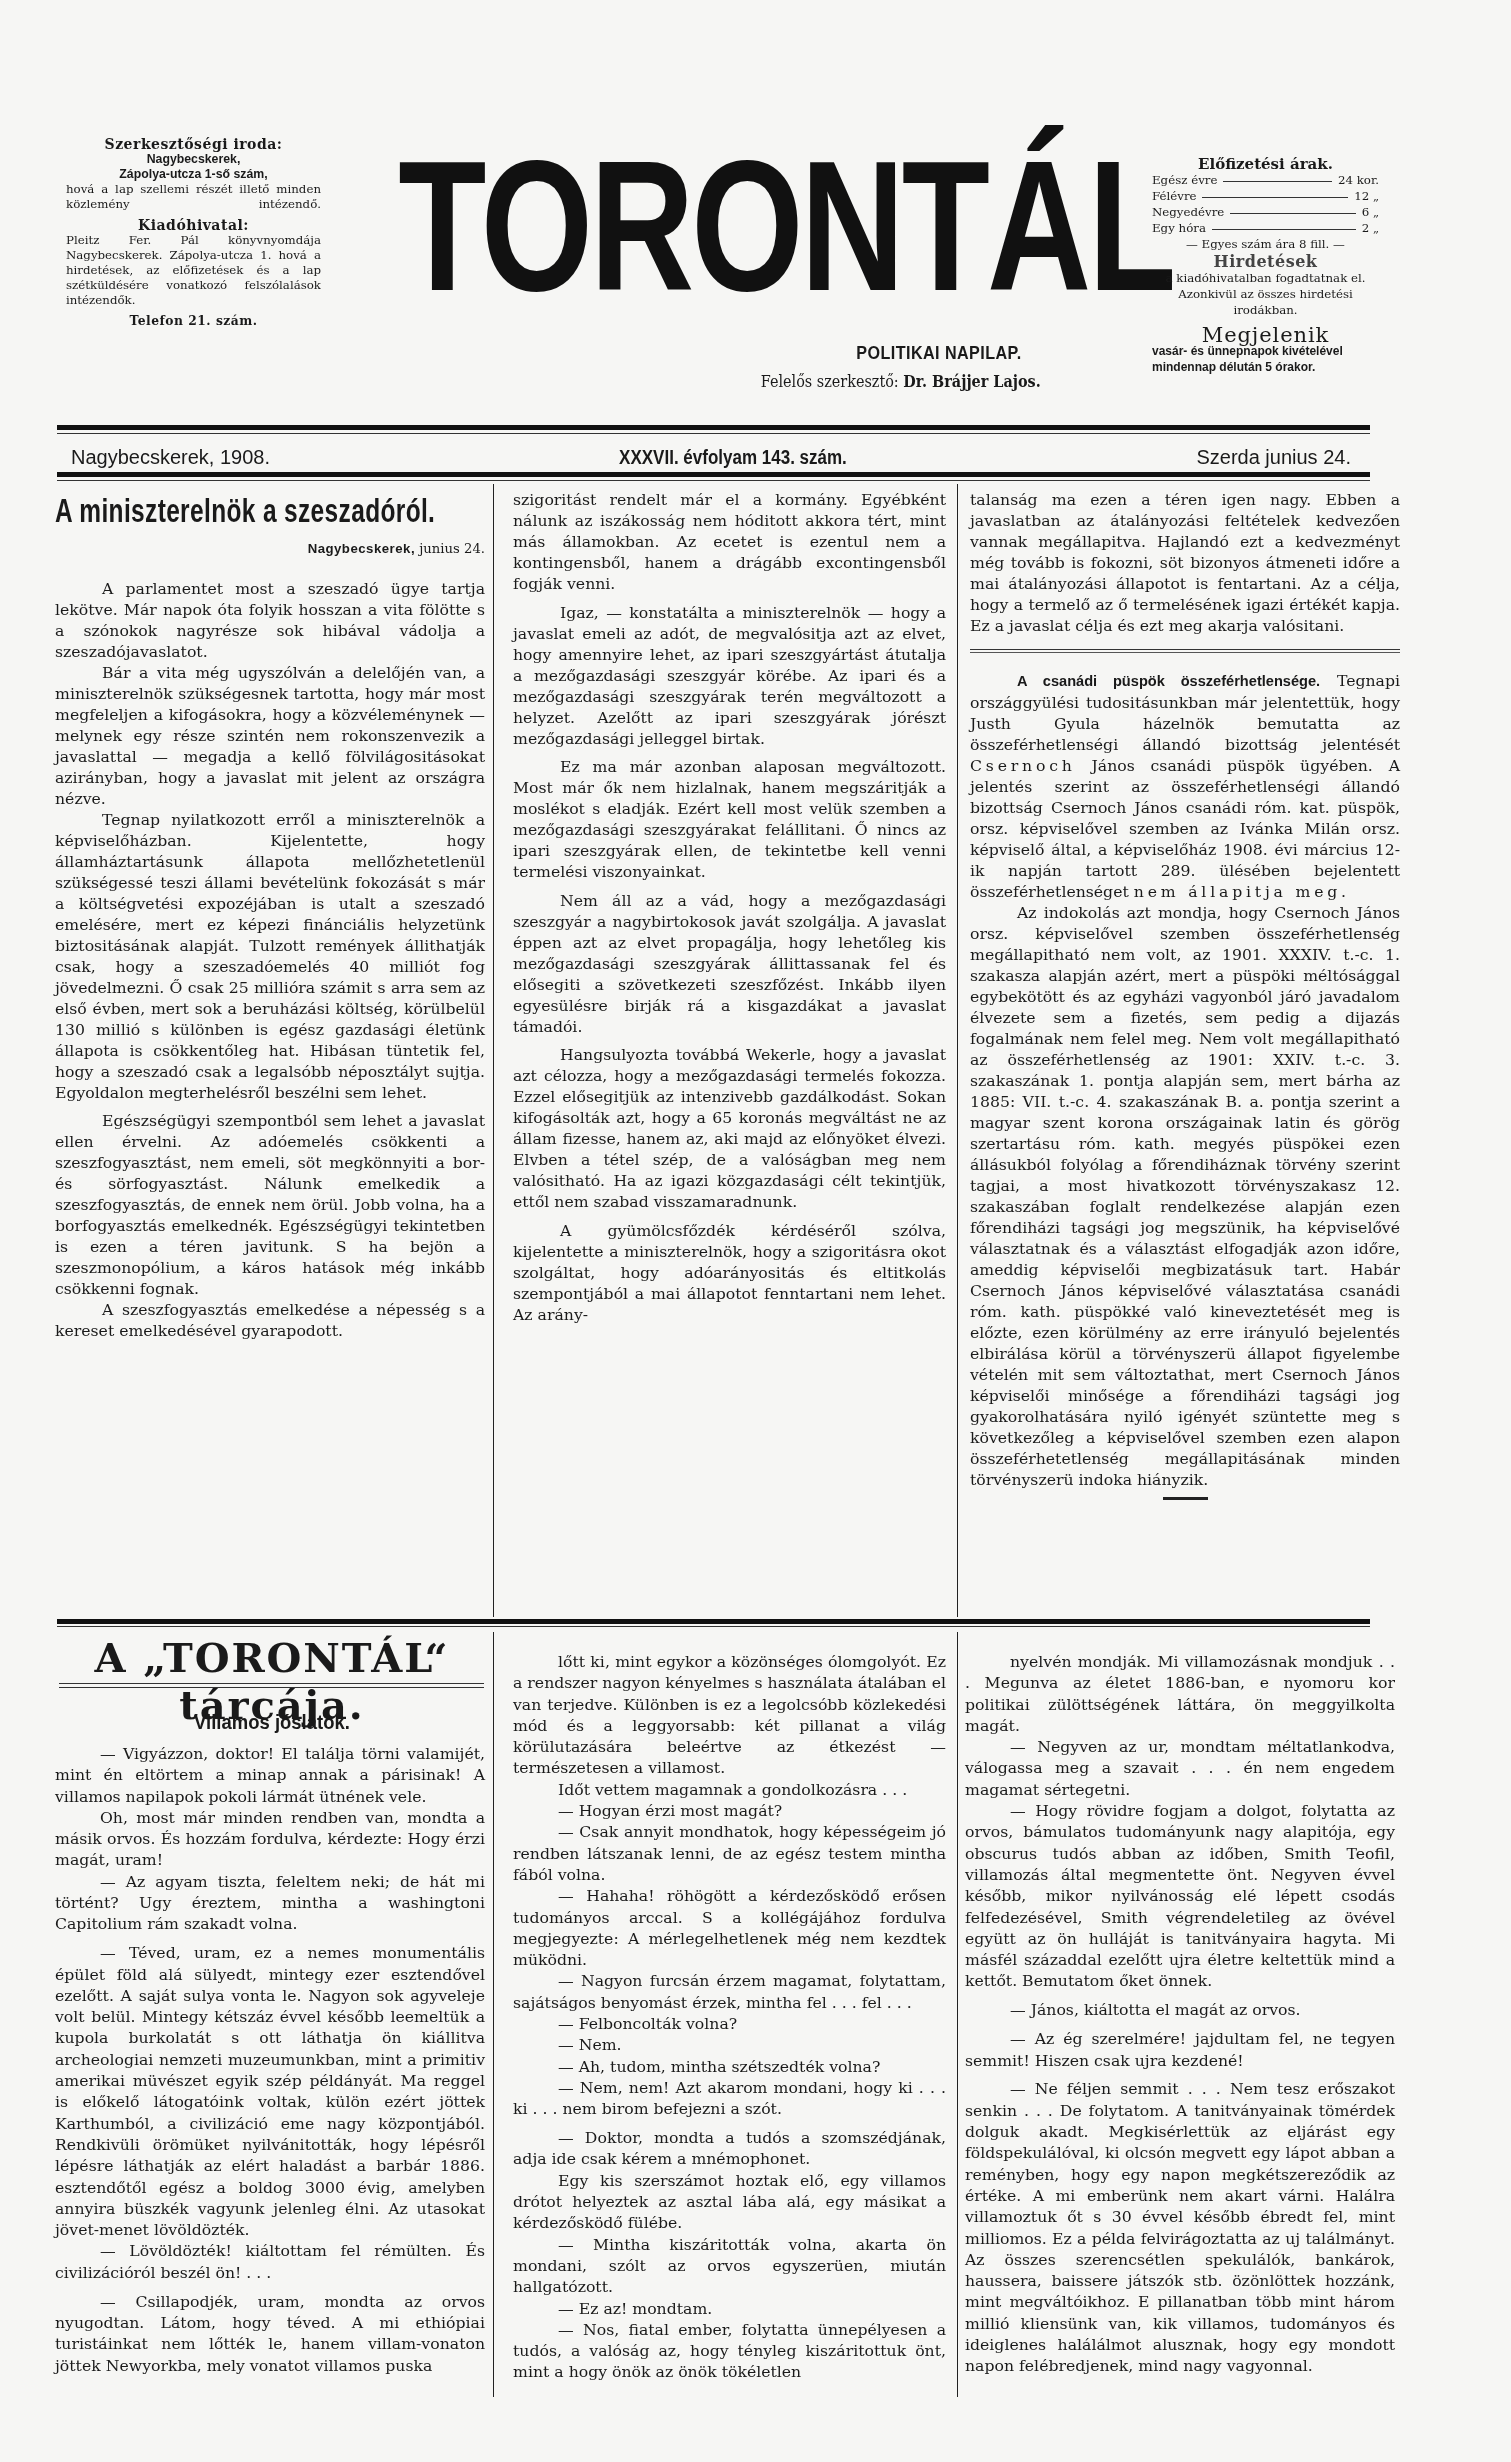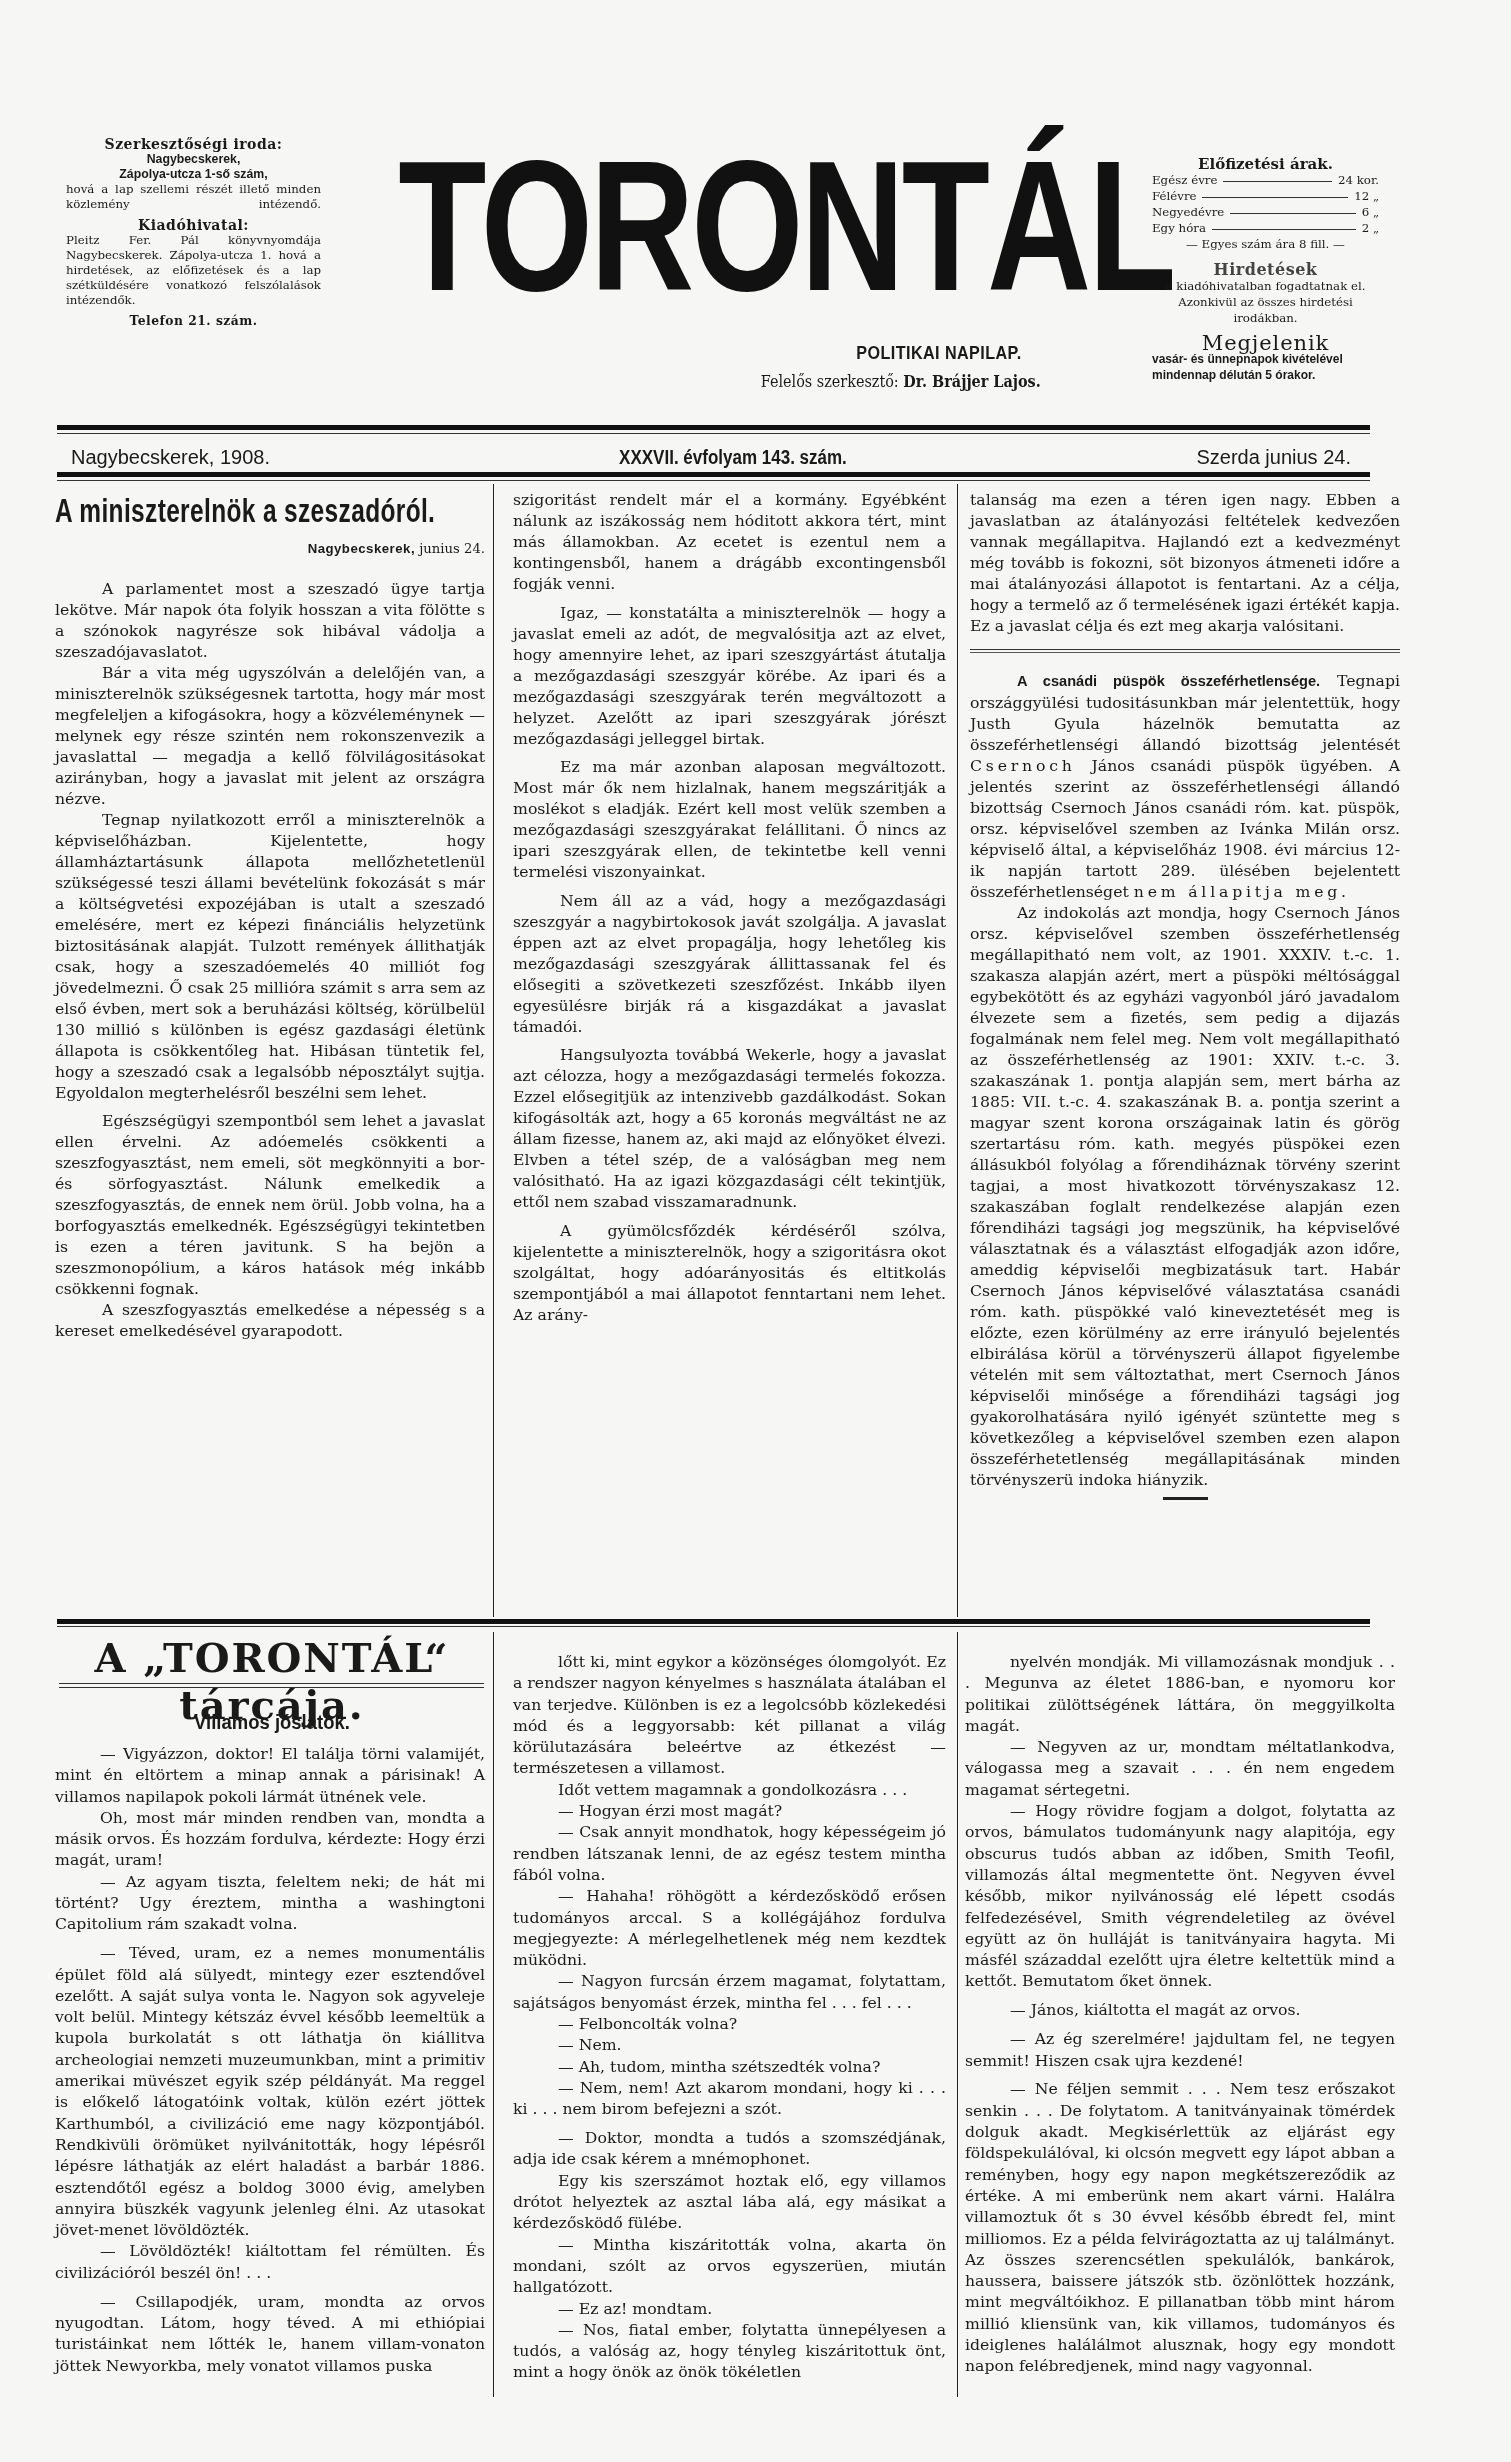--- a/index.html
+++ b/index.html
@@ -23,21 +23,21 @@
     color: #111; white-space: nowrap; margin: 0;
   }
   .subtitle { font-family: "Liberation Sans", sans-serif; font-weight: bold; font-size: 19px; letter-spacing: 0.5px; margin-top: 21px; transform: scaleX(0.85); }
   .editor { font-size: 16px; margin-top: 7.6px; transform: scaleX(0.9); }
 
   .imprint-right { left: 1152px; top: 156px; width: 227px; font-size: 11.8px; line-height: 16px; }
   .imprint-right .h { text-align: center; font-size: 15px; font-weight: bold; }
   .imprint-right .row { display: flex; justify-content: flex-start; }
   .imprint-right .row .dash { flex: 1; border-bottom: 1.9px solid #333; margin: 0 5.7px 5.7px; }
   .imprint-right .c { text-align: center; }
-  .imprint-right .hh { text-align: center; font-size: 16px; font-weight: bold; color: #444; letter-spacing: 0.5px; margin-top: 10px; }
+  .imprint-right .hh { text-align: center; font-size: 16px; font-weight: bold; color: #444; letter-spacing: 0.5px; margin-top: 2px; }
   .imprint-right .mj { text-align: center; font-size: 21px; margin-top: 9.4px; letter-spacing: 0.9px; }
   .imprint-right .bs { text-align: left; font-family: "Liberation Sans", sans-serif; font-weight: bold; font-size: 12px; }
 
   
   .rule-thick { position: absolute; left: 57px; width: 1313px; height: 4.7px; background: #111; }
   .rule-thin { position: absolute; left: 57px; width: 1313px; height: 0.9px; background: #333; }
   .datebar { left: 71px; top: 442px; width: 1280px; height: 30px; display: flex; justify-content: space-between; align-items: center; font-family: "Liberation Sans", sans-serif; font-size: 20px; }
   .datebar .center { font-weight: bold; transform: scaleX(0.85); }
 
   

